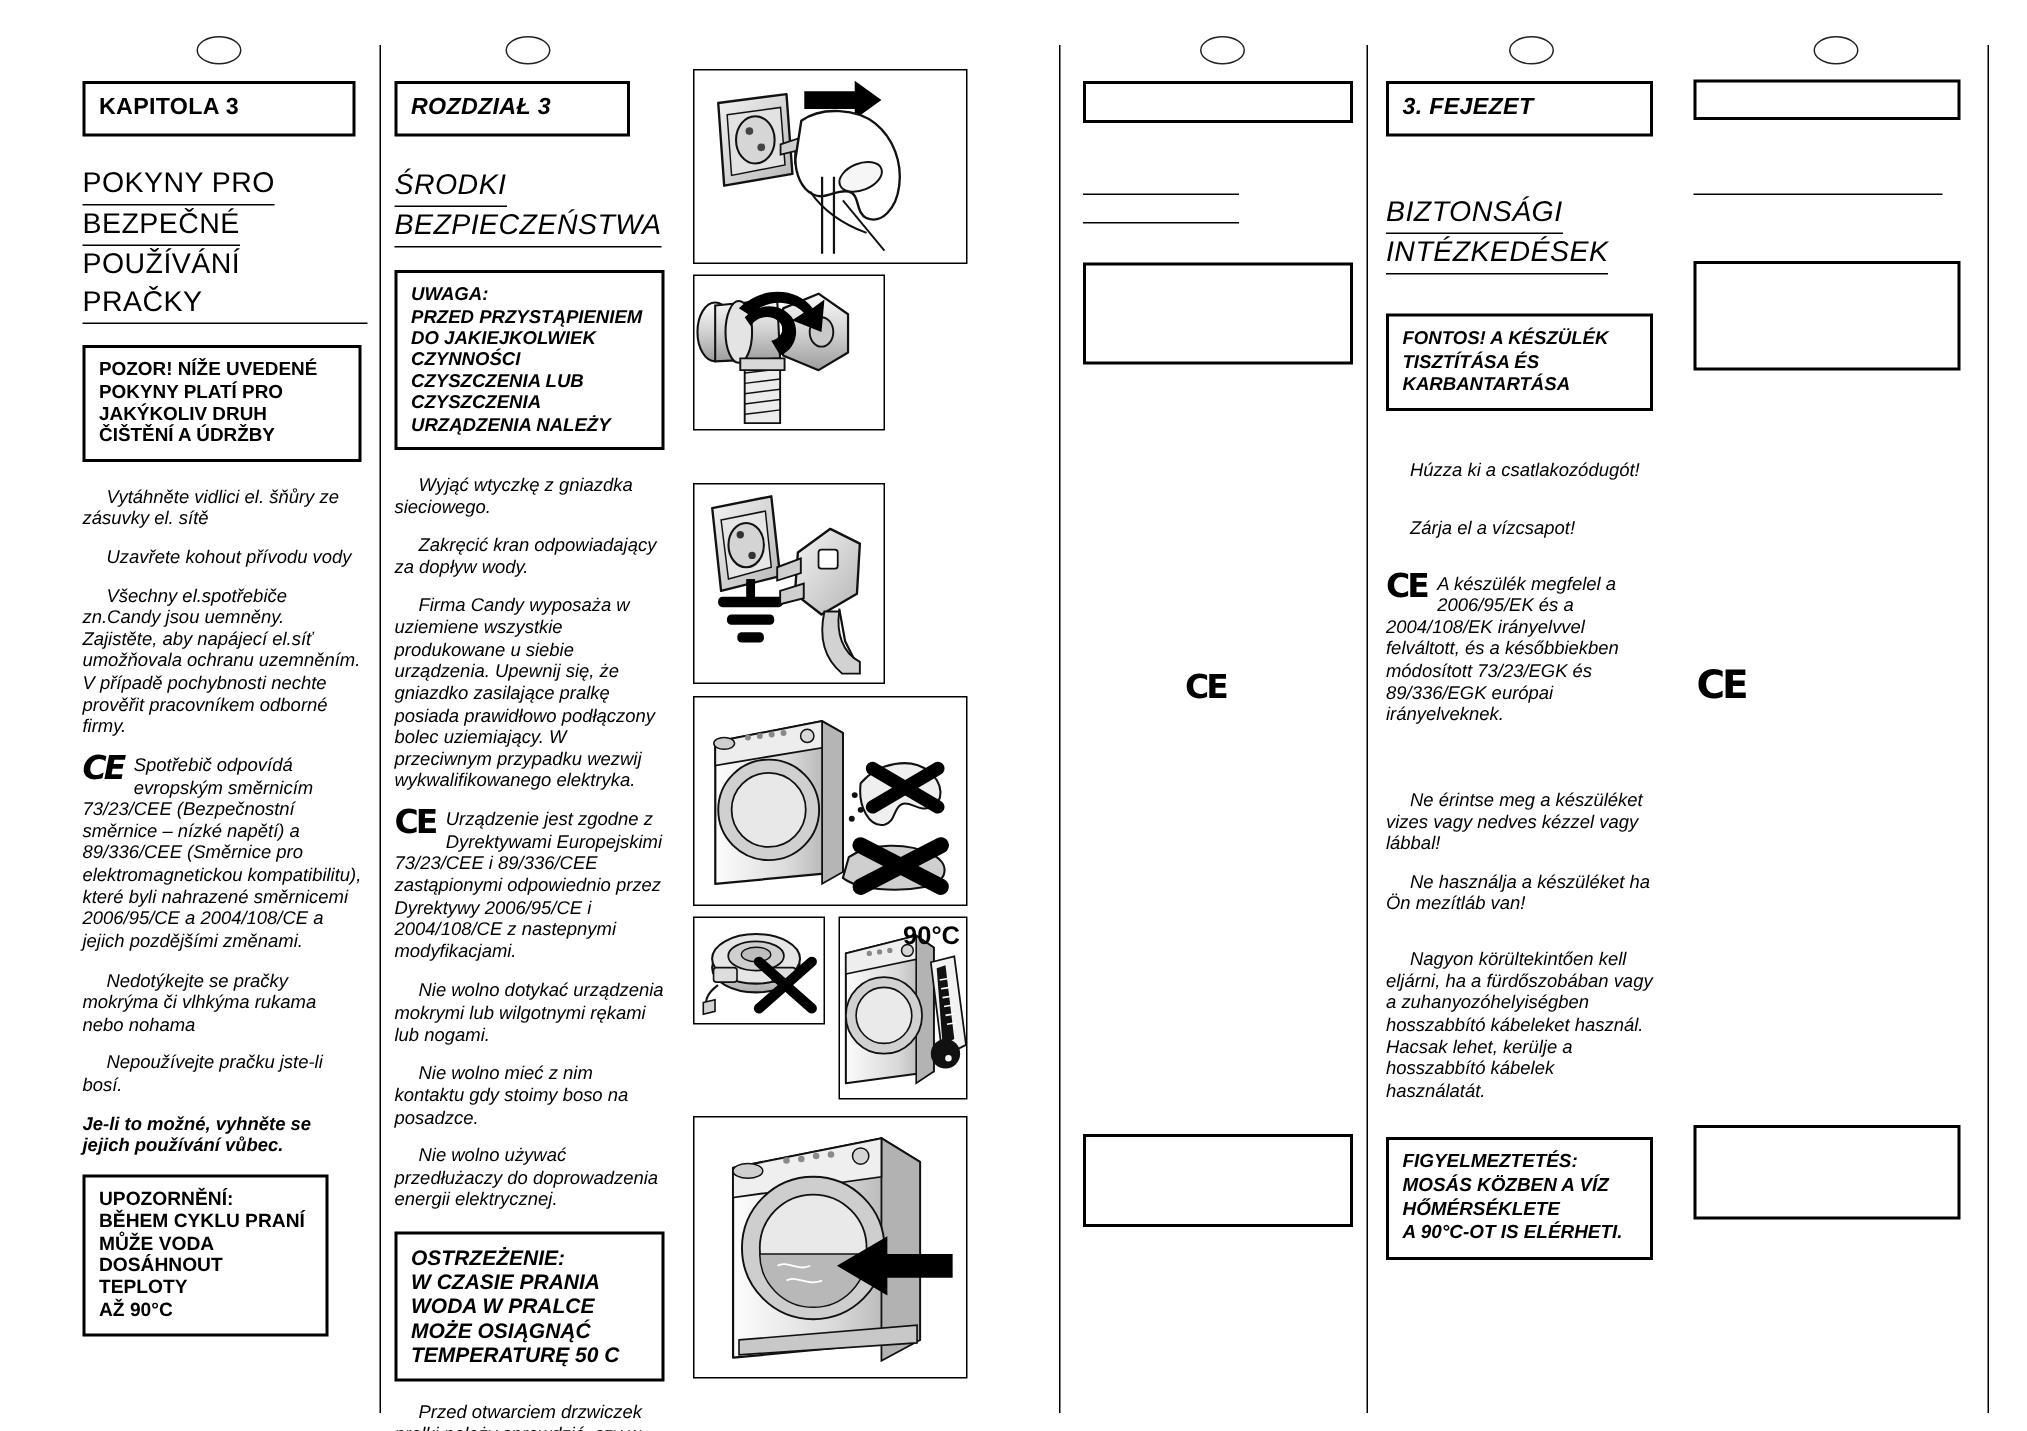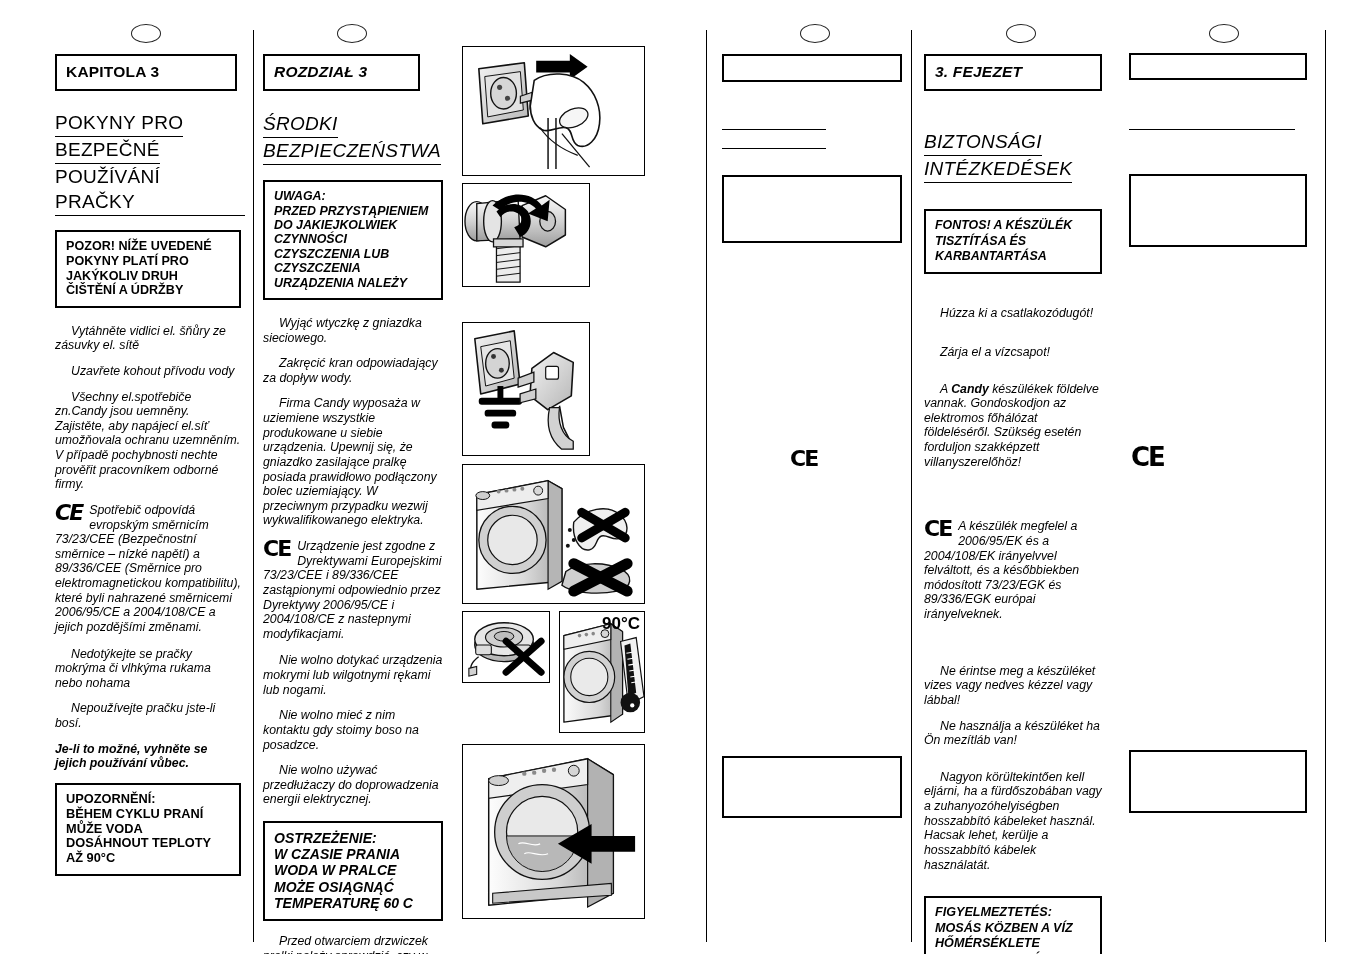--- a/index.html
+++ b/index.html
@@ -87,21 +87,21 @@
       </p>
 
       <p class="para">Nedotýkejte se pračky mokrýma či vlhkýma rukama nebo nohama</p>
       <p class="para">Nepoužívejte pračku jste-li bosí.</p>
 
       <p class="para noind" style="font-weight:bold;margin-bottom:12px;">
         <span>Je-li to možné, vyhněte se jejich používání vůbec.</span>
       </p>
     </div>
 
-    <div class="boxed notebox" style="width:186px;font-size:12.8px;">
+    <div class="boxed notebox" style="width:164px;font-size:12.8px;">
       <div>UPOZORNĚNÍ:</div>
       <div>BĚHEM CYKLU PRANÍ</div>
       <div>MŮŽE VODA</div>
       <div>DOSÁHNOUT TEPLOTY</div>
       <div>AŽ 90°C</div>
     </div>
 
   </div>
 
   <div class="col" style="left:263px;top:0;width:180px;">
@@ -137,21 +137,21 @@
       <p class="para ital">Nie wolno dotykać urządzenia mokrymi lub wilgotnymi rękami lub nogami.</p>
       <p class="para ital">Nie wolno mieć z nim kontaktu gdy stoimy boso na posadzce.</p>
       <p class="para ital" style="margin-bottom:14px;">Nie wolno używać przedłużaczy do doprowadzenia energii elektrycznej.</p>
     </div>
 
     <div class="boxed notebox ital" style="width:180px;font-size:14px;">
       <div>OSTRZEŻENIE:</div>
       <div>W CZASIE PRANIA</div>
       <div>WODA W PRALCE</div>
       <div>MOŻE OSIĄGNĄĆ</div>
-      <div>TEMPERATURĘ 60 C</div>
+      <div>TEMPERATURĘ 50 C</div>
     </div>
 
     <p class="para ital" style="width:180px;margin-top:13px;">Przed otwarciem drzwiczek pralki należy sprawdzić, czy w bębnie nie ma wody.</p>
   </div>
 
   <div class="panel" style="left:462px;top:46px;width:183px;height:130px;">
     <svg viewBox="0 0 183 130" preserveAspectRatio="none">
       <defs>
         <linearGradient id="g1" x1="0" y1="0" x2="1" y2="1">
           <stop offset="0" stop-color="#f2f2f2"></stop>
@@ -404,23 +404,20 @@
     <div class="boxed notebox ital" style="margin-top:26px;width:178px;line-height:1.24;">
       <div>FONTOS! A KÉSZÜLÉK</div>
       <div>TISZTÍTÁSA ÉS</div>
       <div>KARBANTARTÁSA</div>
     </div>
 
     <div style="margin-top:32px;width:180px;">
       <p class="para ital" style="margin-bottom:24px;">Húzza ki a csatlakozódugót!</p>
       <p class="para ital" style="margin-bottom:22px;">Zárja el a vízcsapot!</p>
 
-      <p class="para ital" style="margin-bottom:50px;">
-        <span>A </span><b>Candy</b><span> készülékek földelve vannak. Gondoskodjon az elektromos főhálózat földeléséről. Szükség esetén forduljon szakképzett villanyszerelőhöz!</span>
-      </p>
 
       <p class="para ital noind" style="margin-bottom:42px;">
         <span class="ce ce-inline" style="font-style:normal;">CE</span><span>A készülék megfelel a 2006/95/EK és a 2004/108/EK irányelvvel felváltott, és a későbbiekben módosított 73/23/EGK és 89/336/EGK európai irányelveknek.</span>
       </p>
 
       <p class="para ital">Ne érintse meg a készüléket vizes vagy nedves kézzel vagy lábbal!</p>
       <p class="para ital" style="margin-bottom:22px;">Ne használja a készüléket ha Ön mezítláb van!</p>
       <p class="para ital" style="margin-bottom:24px;">Nagyon körültekintően kell eljárni, ha a fürdőszobában vagy a zuhanyozóhelyiségben hosszabbító kábeleket használ. Hacsak lehet, kerülje a hosszabbító kábelek használatát.</p>
     </div>
 

